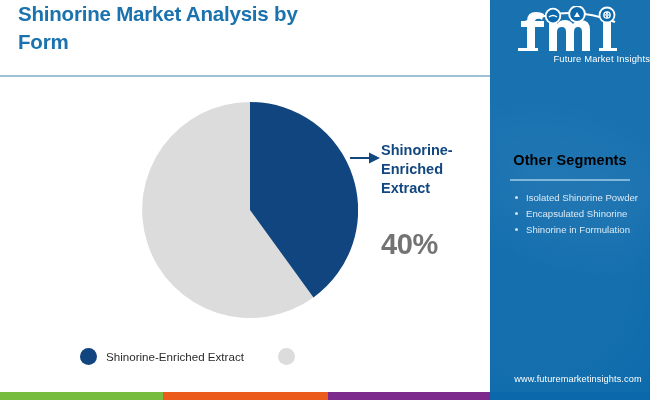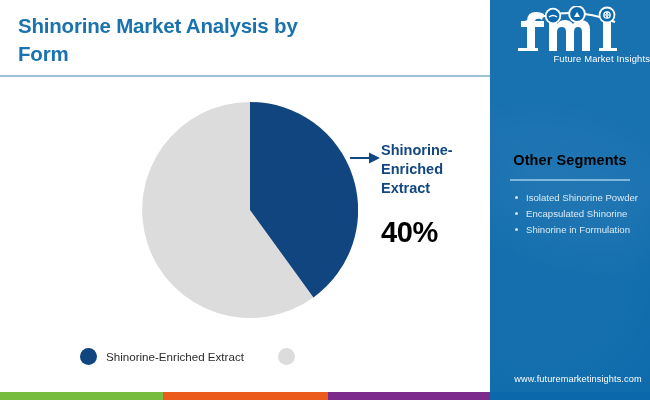--- a/index.html
+++ b/index.html
@@ -15,21 +15,21 @@
     width: 650px;
     height: 400px;
     background: #ffffff;
     overflow: hidden;
   }
 
   
   #header-title {
     position: absolute;
     left: 18px;
-    top: 12px;
+    top: 0;
     width: 330px;
     font-size: 20.5px;
     font-weight: bold;
     line-height: 1.35;
     color: #1a72ae;
     letter-spacing: -0.2px;
   }
   #header-divider {
     position: absolute;
     left: 0px;
@@ -160,22 +160,22 @@
     top: 141px;
     width: 105px;
     color: #12477f;
     font-size: 14.5px;
     font-weight: bold;
     line-height: 1.32;
   }
   #callout-value {
     position: absolute;
     left: 381px;
-    top: 216px;
-    color: #000000;
+    top: 228px;
+    color: #737373;
     font-size: 29px;
     font-weight: bold;
     letter-spacing: -0.4px;
   }
 
   
   #legend {
     position: absolute;
     left: 80px;
     top: 348px;

